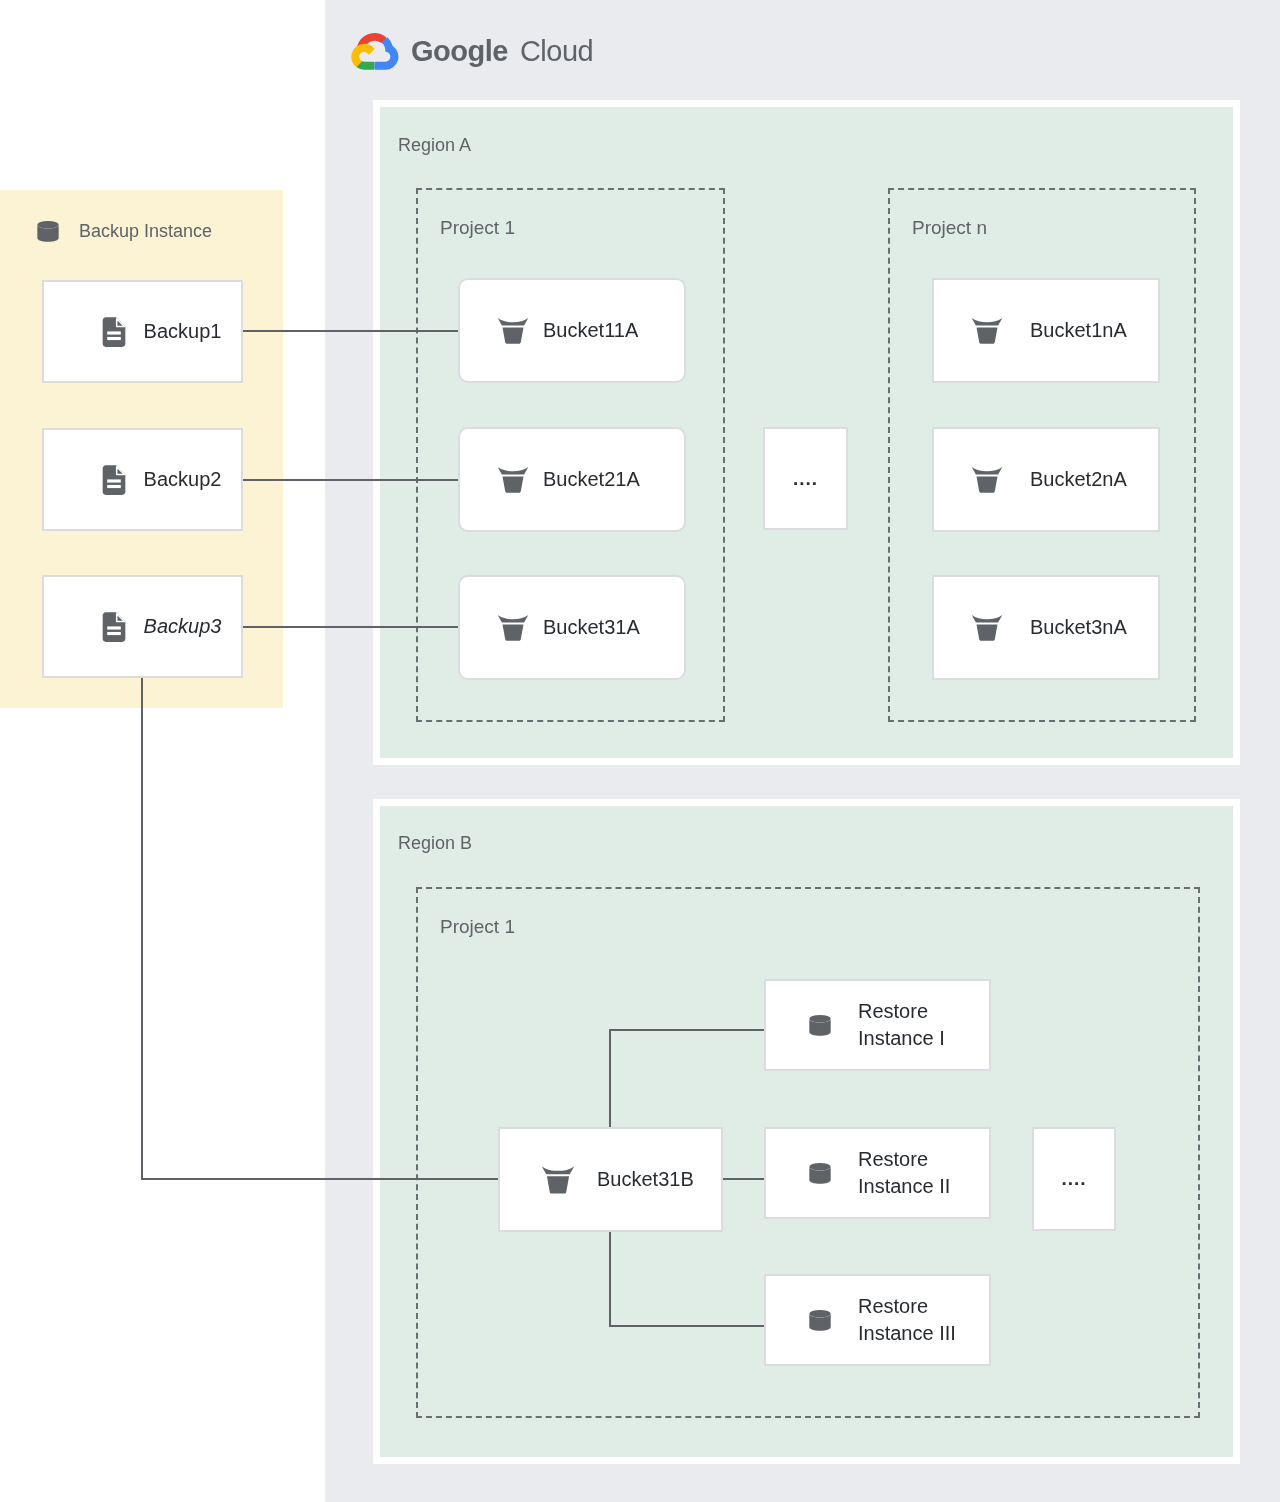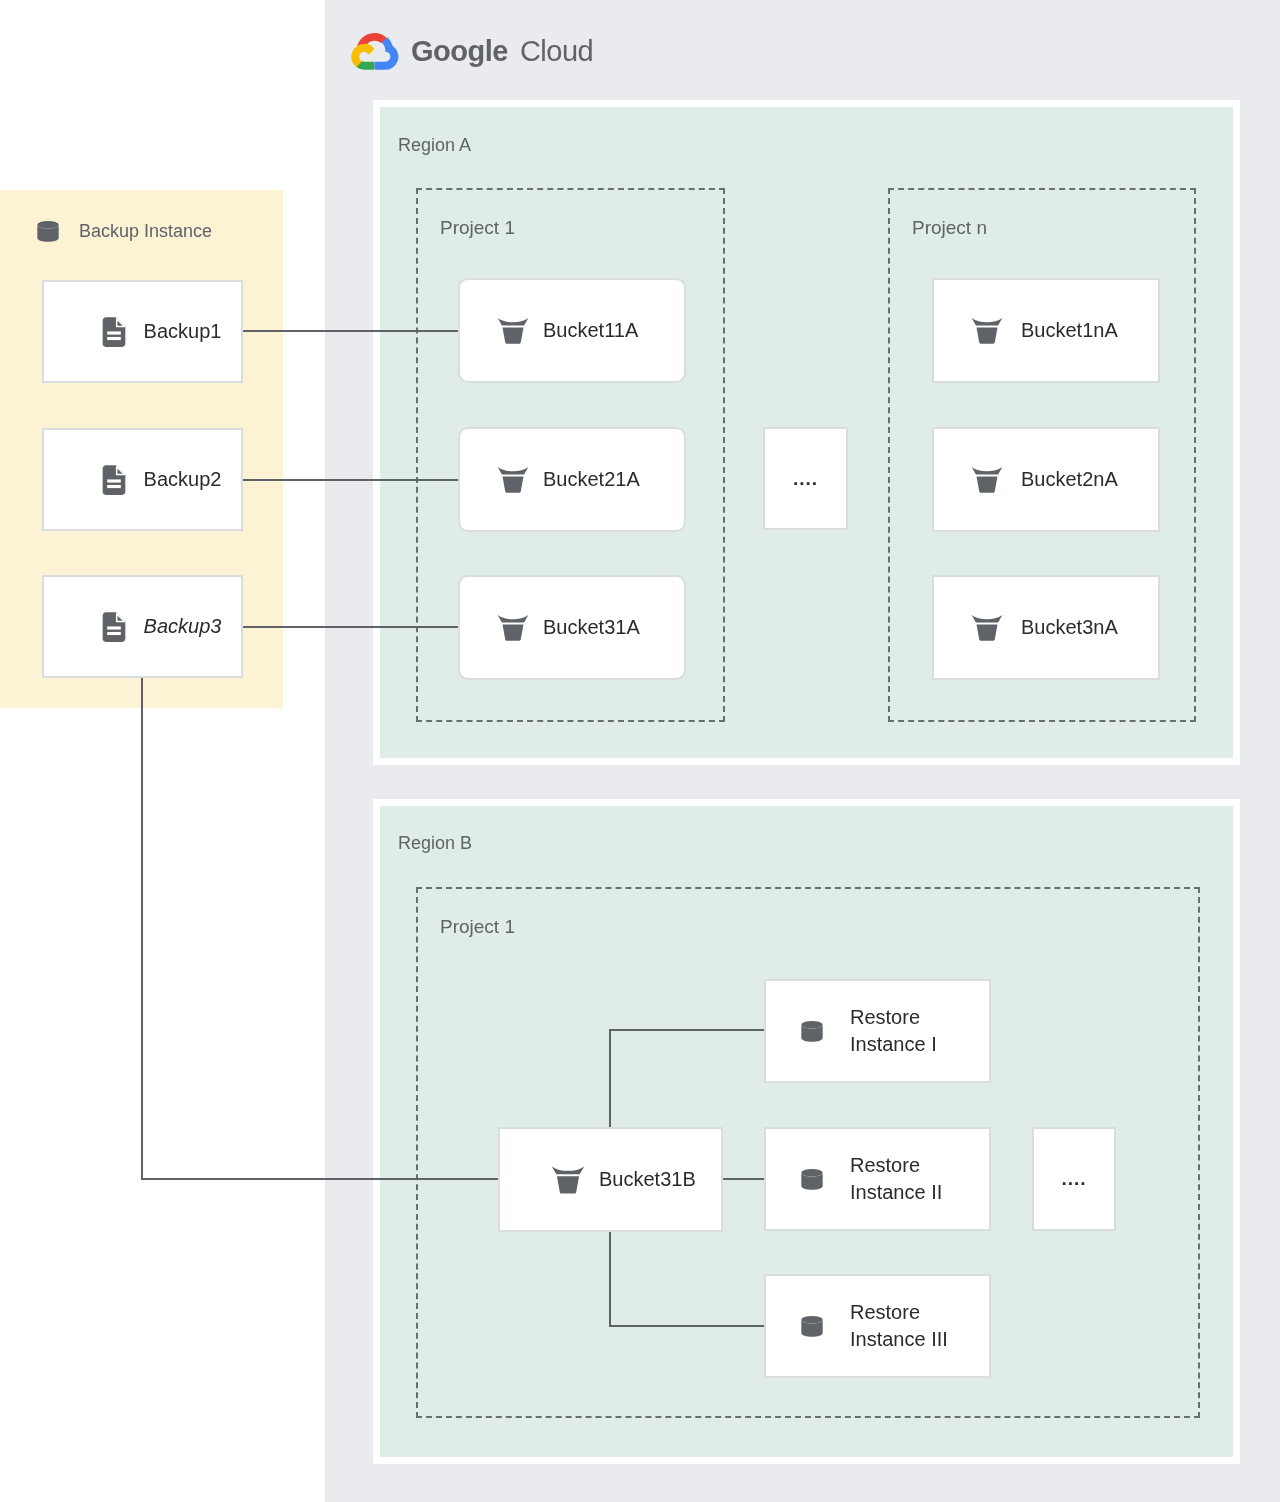--- a/index.html
+++ b/index.html
@@ -45,29 +45,29 @@
   .node .nlabel{white-space:nowrap;}
   .node .two-line{line-height:27px;}
   .node .two-line span{display:block;}
   .icon{flex:0 0 auto;color:var(--icon);}
 
   #backup1,#backup2,#backup3{left:42px;width:201px;height:103px;padding-left:33px;gap:13px;justify-content:center;}
   #backup1{top:280px;} #backup2{top:428px;} #backup3{top:575px;font-style:italic;}
 
   #bucket11a,#bucket21a,#bucket31a{left:458px;width:228px;height:105px;padding-left:35px;gap:12px;border-radius:10px;}
   #bucket11a{top:278px;} #bucket21a{top:427px;} #bucket31a{top:575px;}
-  #bucket1na,#bucket2na,#bucket3na{left:932px;width:228px;height:105px;padding-left:35px;gap:16px;}
+  #bucket1na,#bucket2na,#bucket3na{left:932px;width:228px;height:105px;padding-left:35px;gap:25px;}
   #bucket1na{top:278px;} #bucket2na{top:427px;} #bucket3na{top:575px;}
 
   #dots-a{left:763px;top:427px;width:85px;height:103px;justify-content:center;}
   #dots-b{left:1032px;top:1127px;width:84px;height:104px;justify-content:center;}
   .dots{font-size:19px;font-weight:700;letter-spacing:1px;color:var(--node_text);}
 
-  #bucket31b{left:498px;top:1127px;width:225px;height:105px;padding-left:49px;gap:12px;}
-  #ri1,#ri2,#ri3{left:764px;width:227px;height:104px;padding-left:30px;gap:22px;}
+  #bucket31b{left:498px;top:1127px;width:225px;height:105px;padding-left:39px;gap:20px;}
+  #ri1,#ri2,#ri3{left:764px;width:227px;height:92px;padding-left:38px;gap:22px;}
   #ri1{top:979px;} #ri2{top:1127px;} #ri3{top:1274px;}
 
   
   #connectors{left:0;top:0;width:1280px;height:1502px;pointer-events:none;}
   #connectors line,#connectors polyline{stroke:var(--connector);stroke-width:2;fill:none;}
 
   .lg-red{fill:var(--logo_red);} .lg-blue{fill:var(--logo_blue);}
   .lg-green{fill:var(--logo_green);} .lg-yellow{fill:var(--logo_yellow);}
 </style>
 </head>

